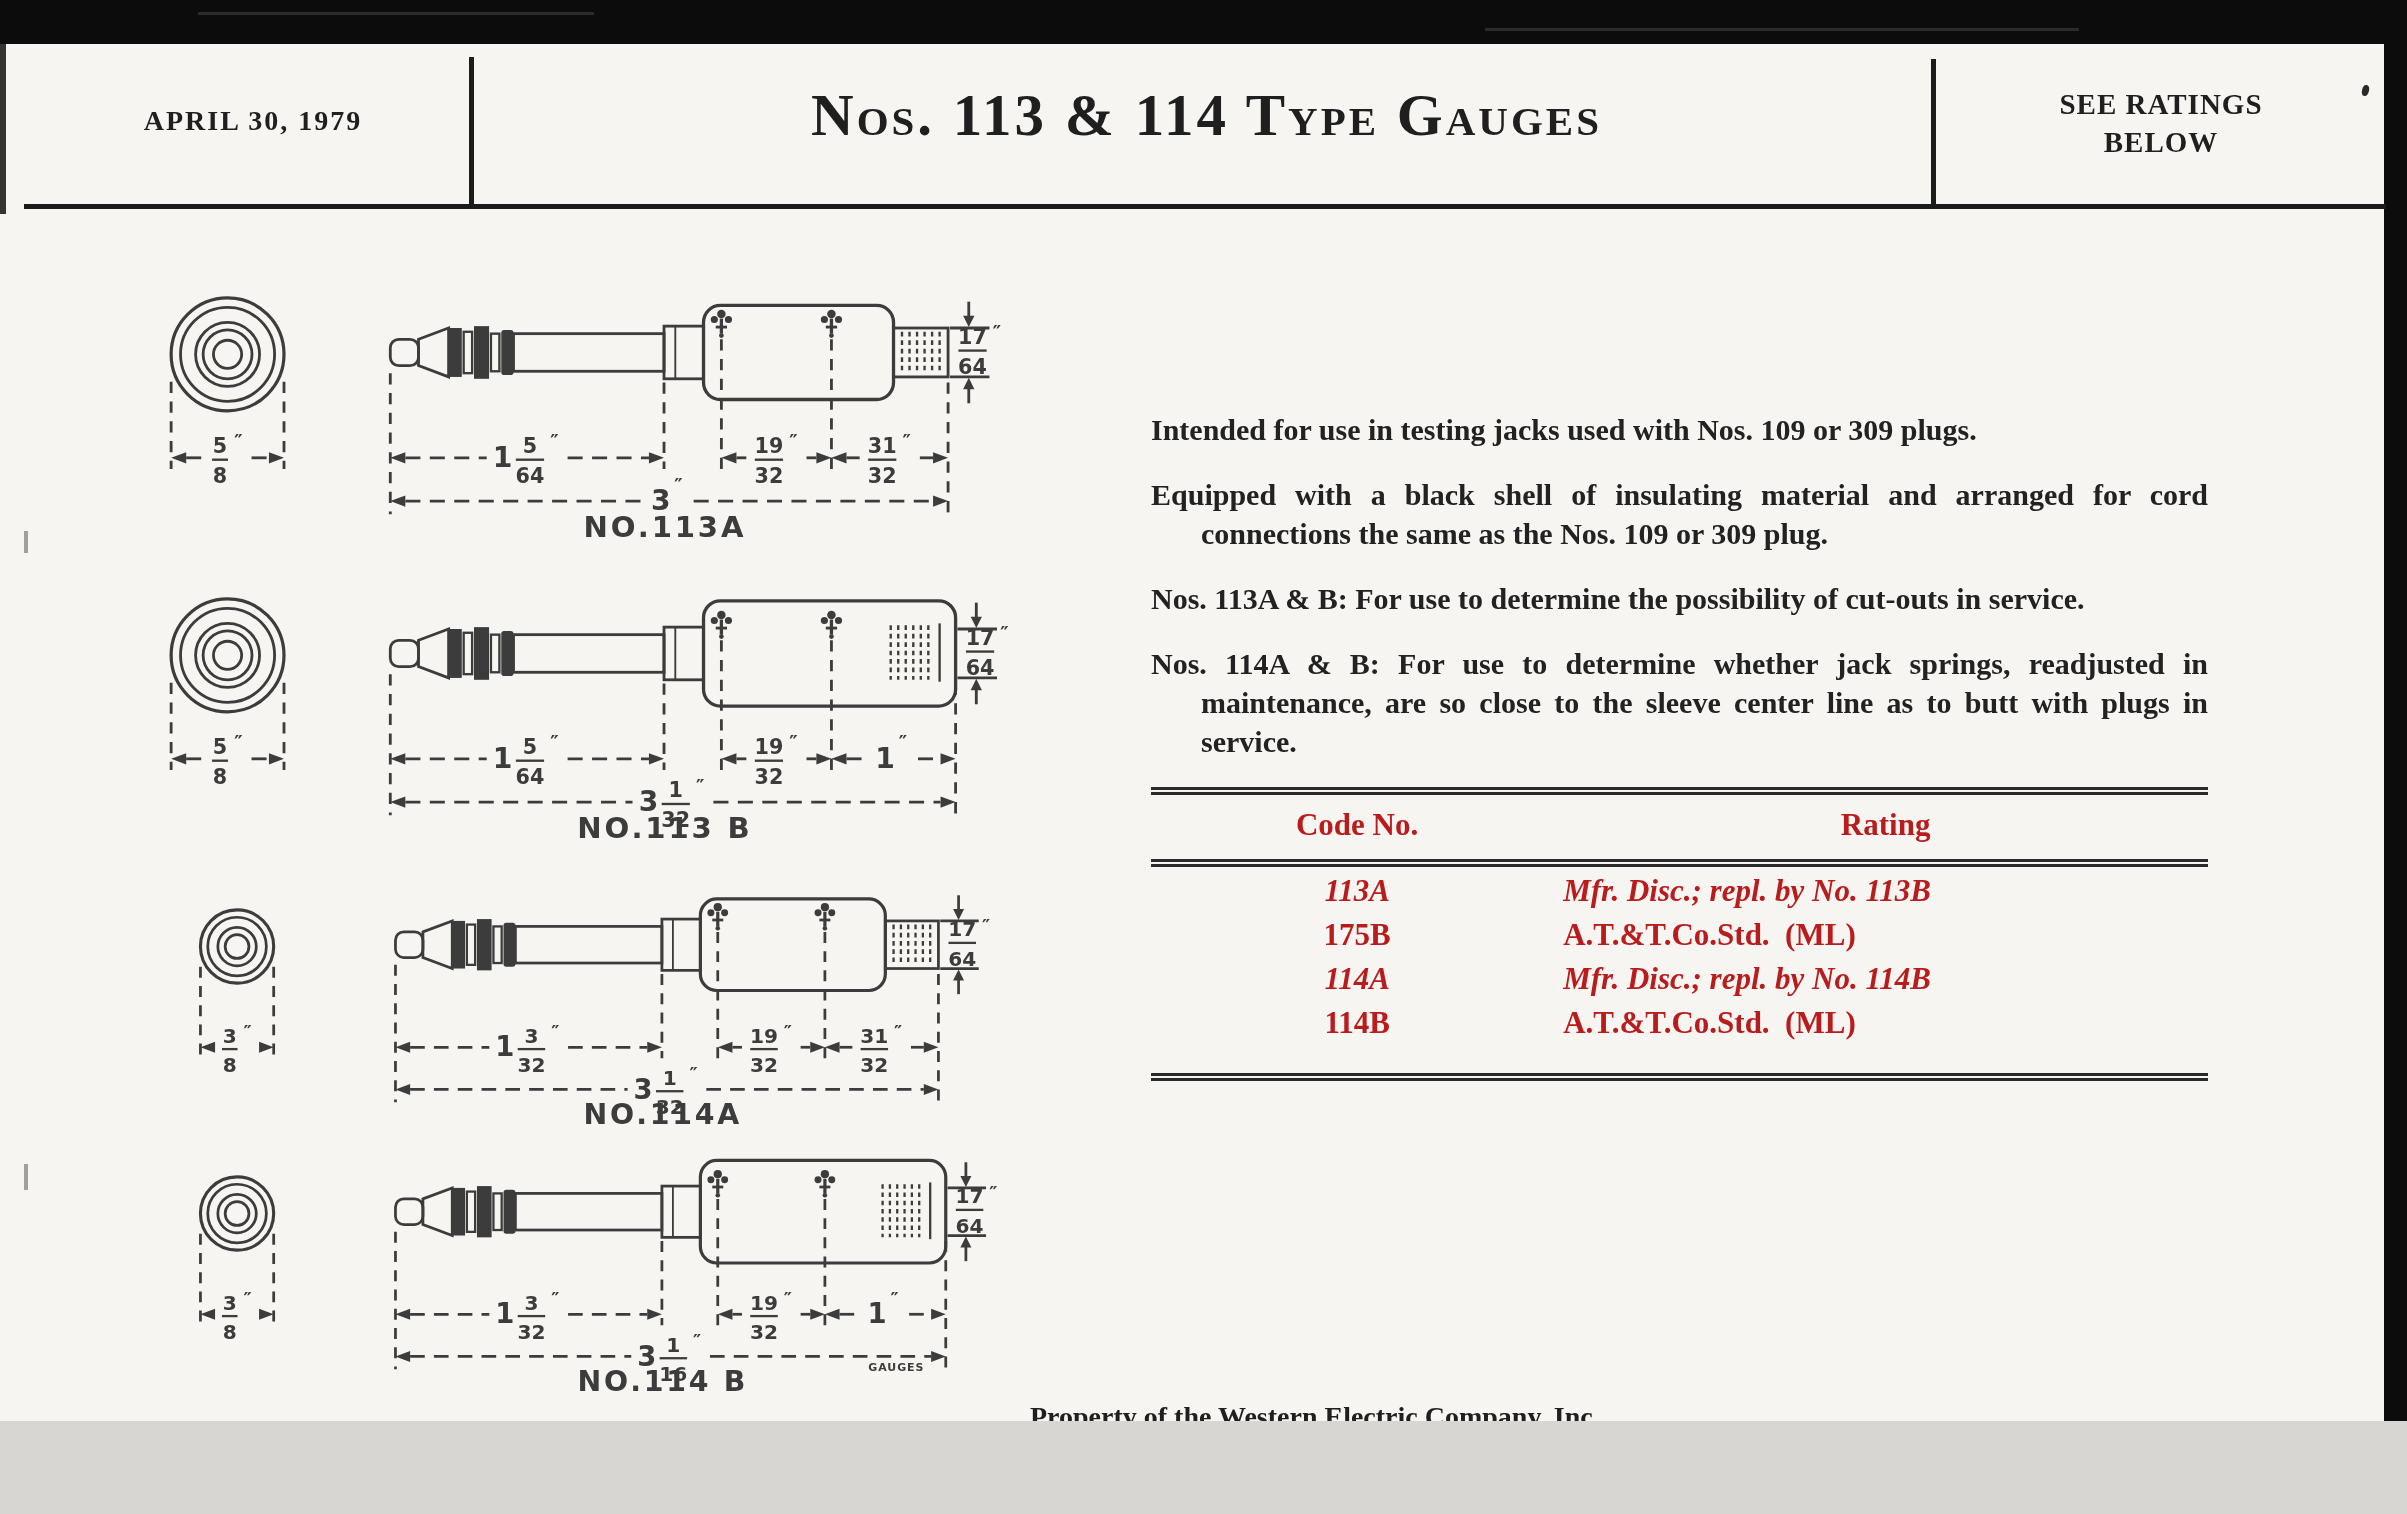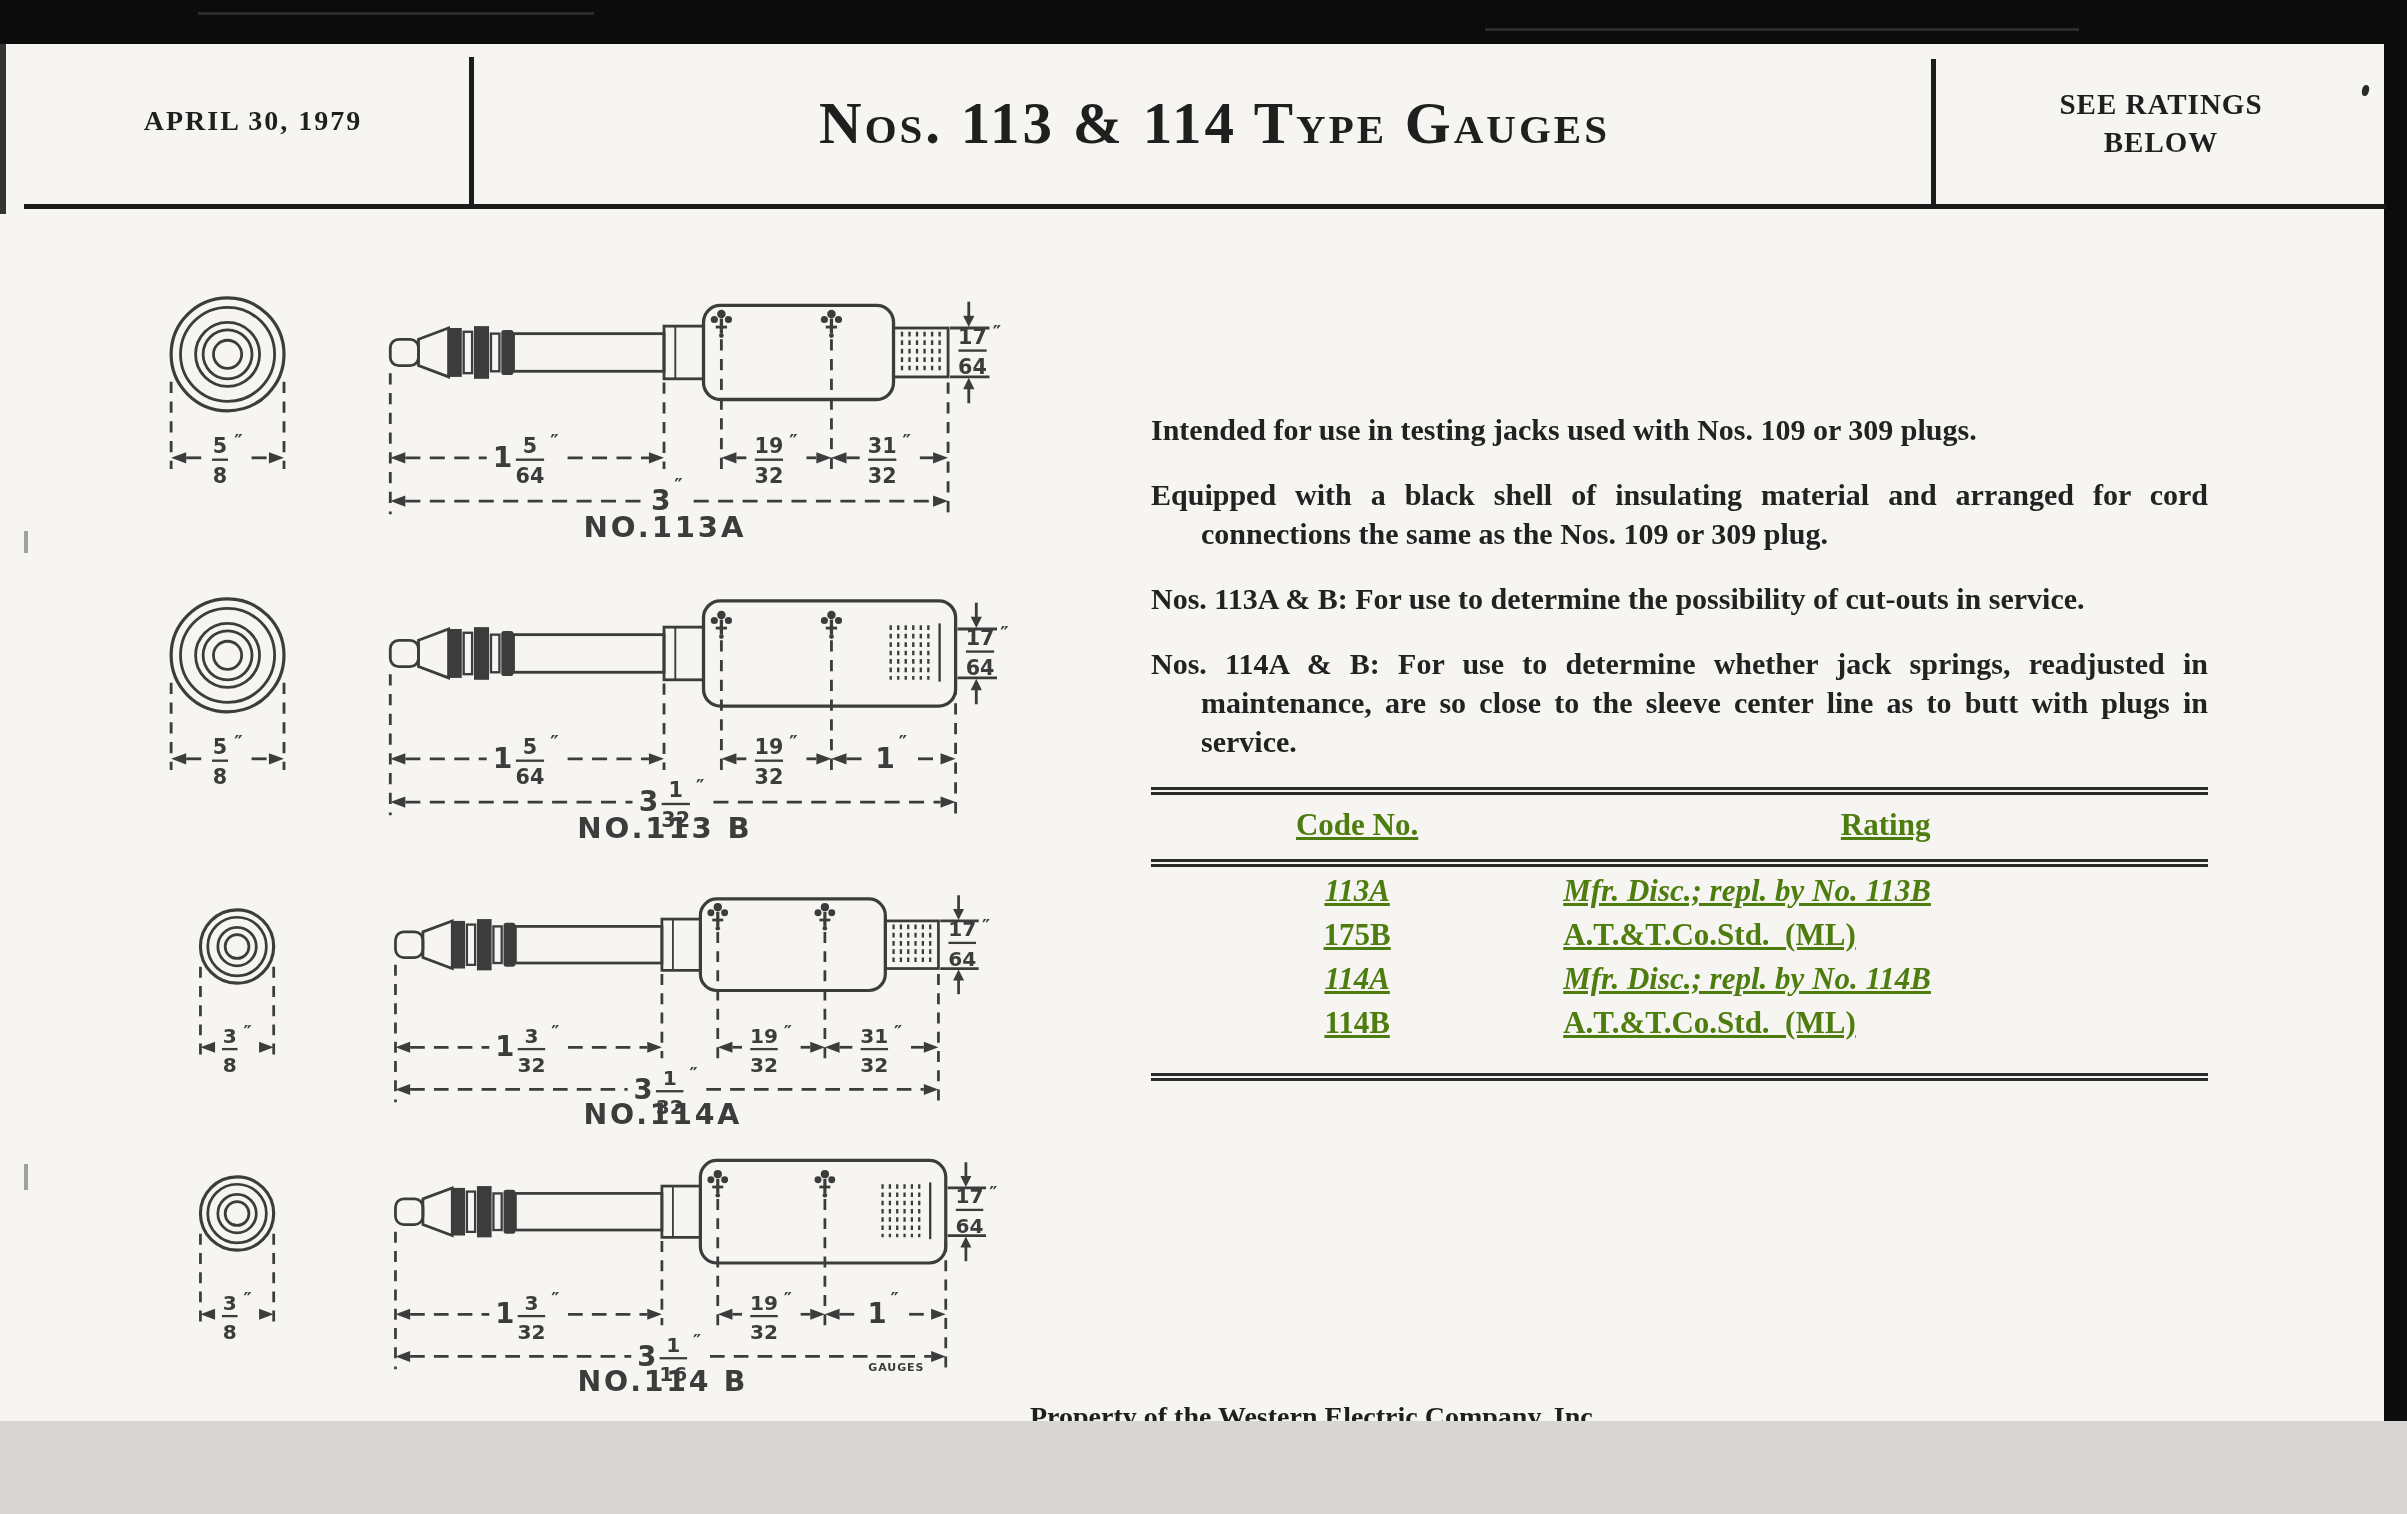--- a/index.html
+++ b/index.html
@@ -14,31 +14,31 @@
   .tick1{left:24px;top:531px;height:22px;}
   .tick2{left:24px;top:1164px;height:26px;}
   .dot{position:absolute;left:2362px;top:85px;width:7px;height:11px;background:#2a2a2a;
        border-radius:50% / 60%;transform:rotate(14deg);}
   
   .date{position:absolute;left:40px;top:105px;width:426px;text-align:center;
         font-size:28px;font-weight:bold;letter-spacing:2px;}
   .vdiv{position:absolute;width:5px;background:#1c1c1c;}
   .vdiv1{left:469px;top:57px;height:149px;}
   .vdiv2{left:1931px;top:59px;height:147px;}
-  .title{position:absolute;left:475px;top:73px;width:1447px;margin:16px;text-align:center;
+  .title{position:absolute;left:475px;top:73px;width:1447px;margin:8px;text-align:center;
          font-size:59px;font-weight:bold;font-variant:small-caps;letter-spacing:3px;}
   .ratings{position:absolute;left:1938px;top:85px;width:446px;text-align:center;
            font-size:29px;font-weight:bold;line-height:38px;letter-spacing:1px;}
   .hrule{position:absolute;left:24px;top:204px;width:2362px;height:5px;background:#1b1b1b;}
   
   .rightcol{position:absolute;left:1151px;top:394px;width:1057px;}
   .rightcol p{margin:16px 0 26px;font-size:30px;line-height:39px;font-weight:bold;
               text-align:justify;padding-left:50px;text-indent:-50px;color:#222;}
   .ratings-table{width:100%;margin-top:17px;border-collapse:collapse;
-                 border-top:8px double #2a2a2a;border-bottom:8px double #2a2a2a;color:#4d7c0f;text-decoration:underline;}
+                 border-top:8px double #2a2a2a;border-bottom:8px double #2a2a2a;color:#b91c1c;}
   .ratings-table th{font-size:31px;font-weight:bold;padding:12px 0 16px;
                     border-bottom:8px double #2a2a2a;}
   .ratings-table th.code{width:39%;}
   .ratings-table td{font-size:31px;font-weight:bold;padding:4px 0;}
   .ratings-table td.code{text-align:center;}
   .ratings-table td.rating{text-align:left;white-space:pre-wrap;}
   .ratings-table tbody tr:first-child td{padding-top:6px;}
   .ratings-table tbody tr:last-child td{padding-bottom:32px;}
   .ratings-table tr.disc{font-style:italic;}
   

